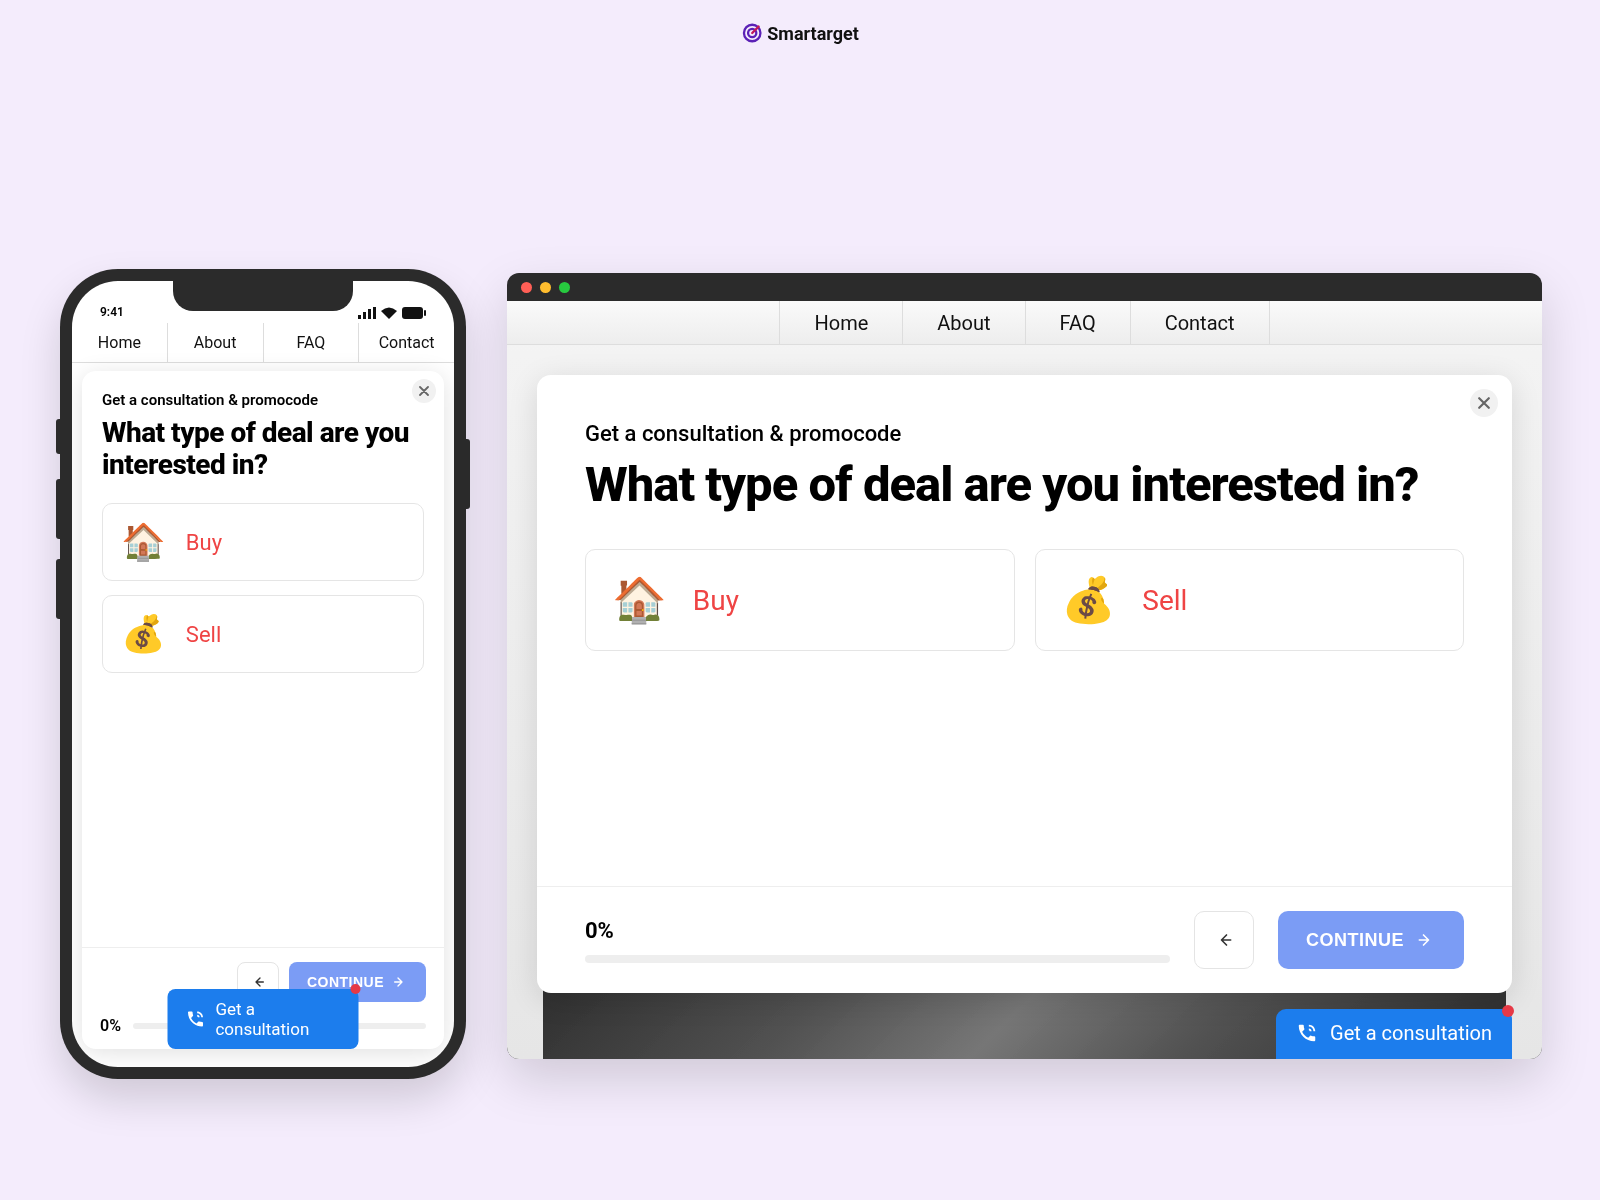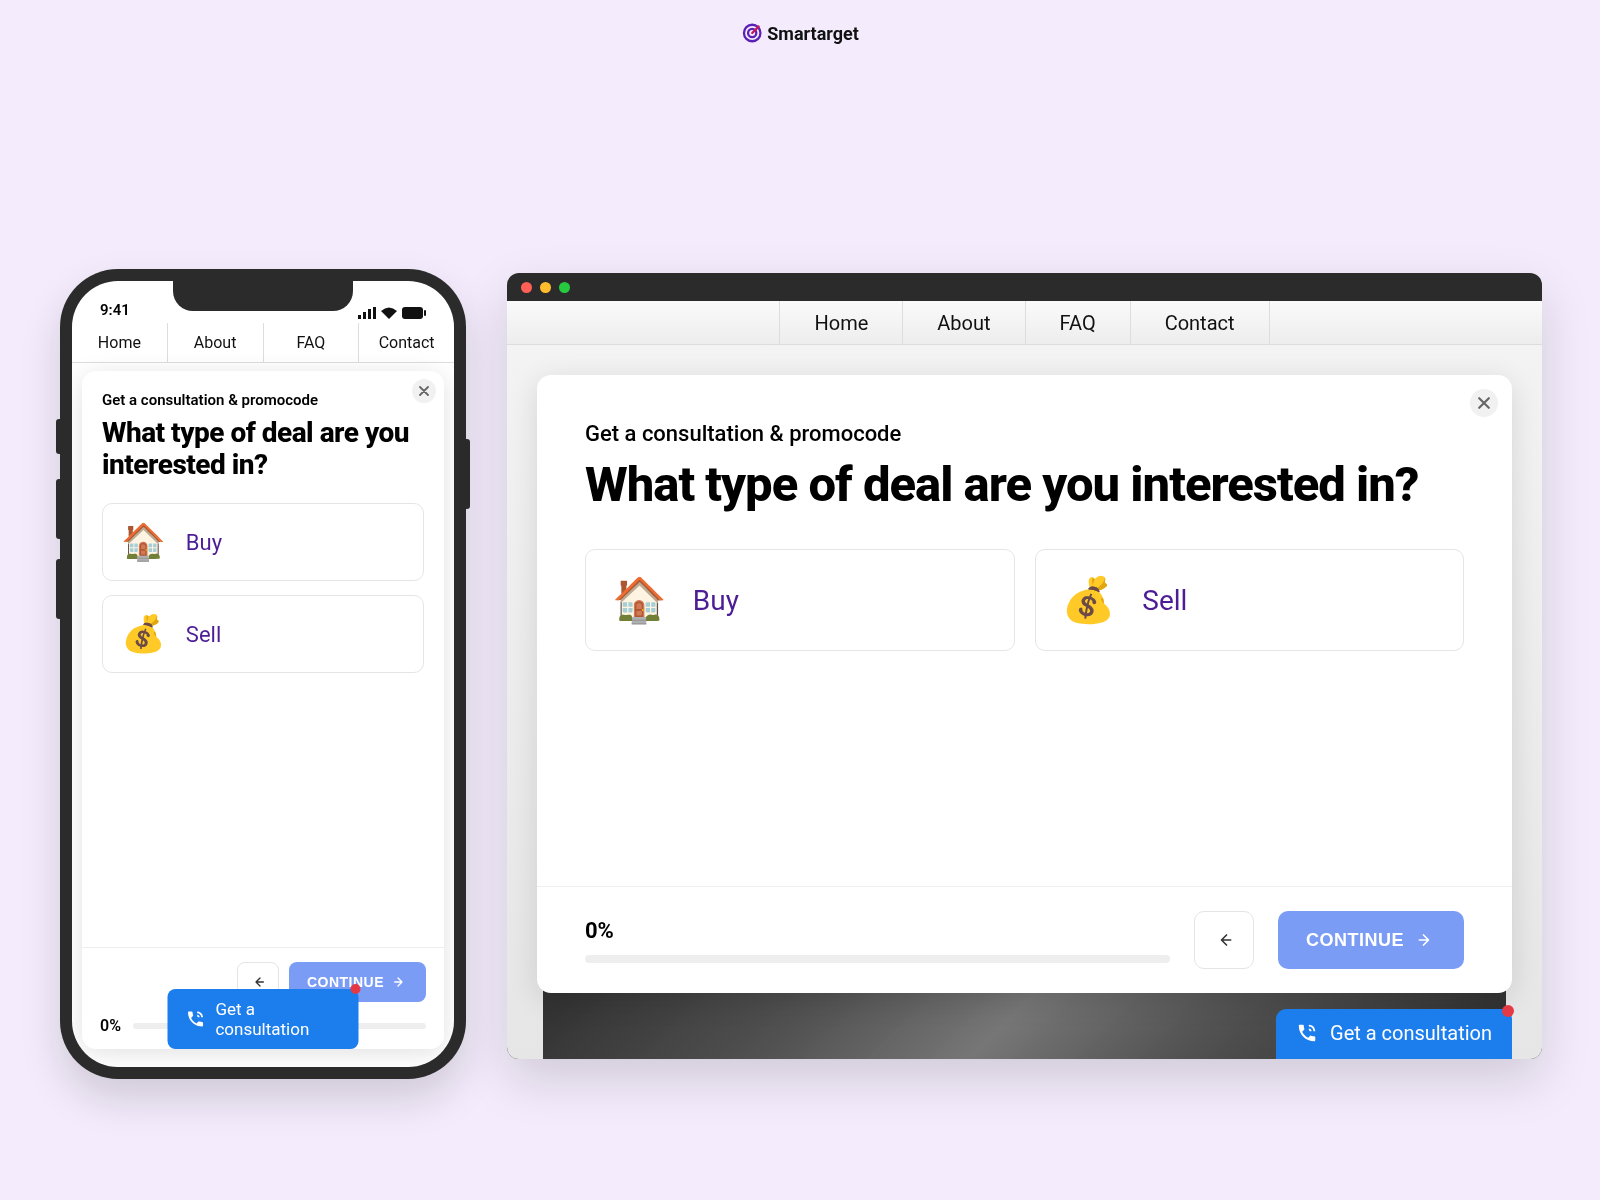--- a/index.html
+++ b/index.html
@@ -68,21 +68,21 @@
   overflow: hidden;
   position: relative;
 }
 
 .status-bar {
   height: 42px;
   display: flex;
   justify-content: space-between;
   align-items: flex-end;
   padding: 0 28px 4px;
-  font-size: 15px;
+  font-size: 12px;
   font-weight: 600;
 }
 .status-icons { display: flex; gap: 5px; align-items: center; }
 
 .phone-nav {
   display: flex;
   height: 40px;
   border-bottom: 1px solid #ddd;
 }
 .phone-nav-item {
@@ -131,21 +131,21 @@
   border: 1px solid #e5e5e5;
   border-radius: 10px;
   padding: 20px 18px;
   display: flex;
   align-items: center;
   gap: 20px;
   margin-bottom: 14px;
   cursor: pointer;
 }
 .option-emoji { font-size: 36px; line-height: 1; }
-.option-label { font-size: 22px; color: #4c1d95; }
+.option-label { font-size: 22px; color: #ef4444; }
 
 .phone-footer {
   border-top: 1px solid #eee;
   padding: 14px 18px;
 }
 .phone-footer-row { display: flex; justify-content: flex-end; gap: 10px; align-items: center; margin-bottom: 14px; }
 .phone-progress-row { display: flex; align-items: center; gap: 12px; }
 .phone-progress-label { font-size: 16px; font-weight: 600; }
 .phone-progress-bar { flex: 1; height: 6px; background: #eee; border-radius: 3px; }
 

